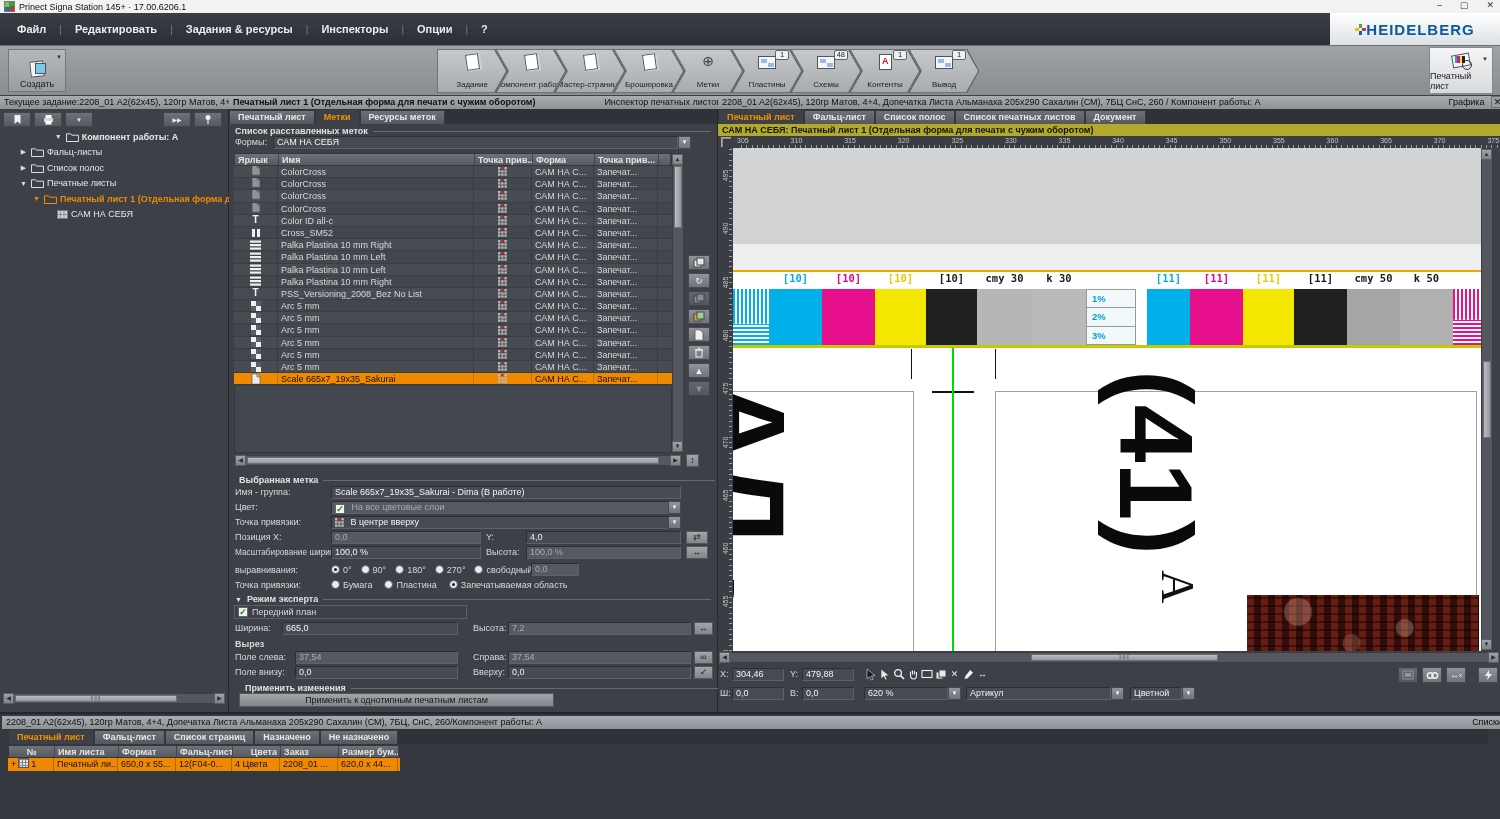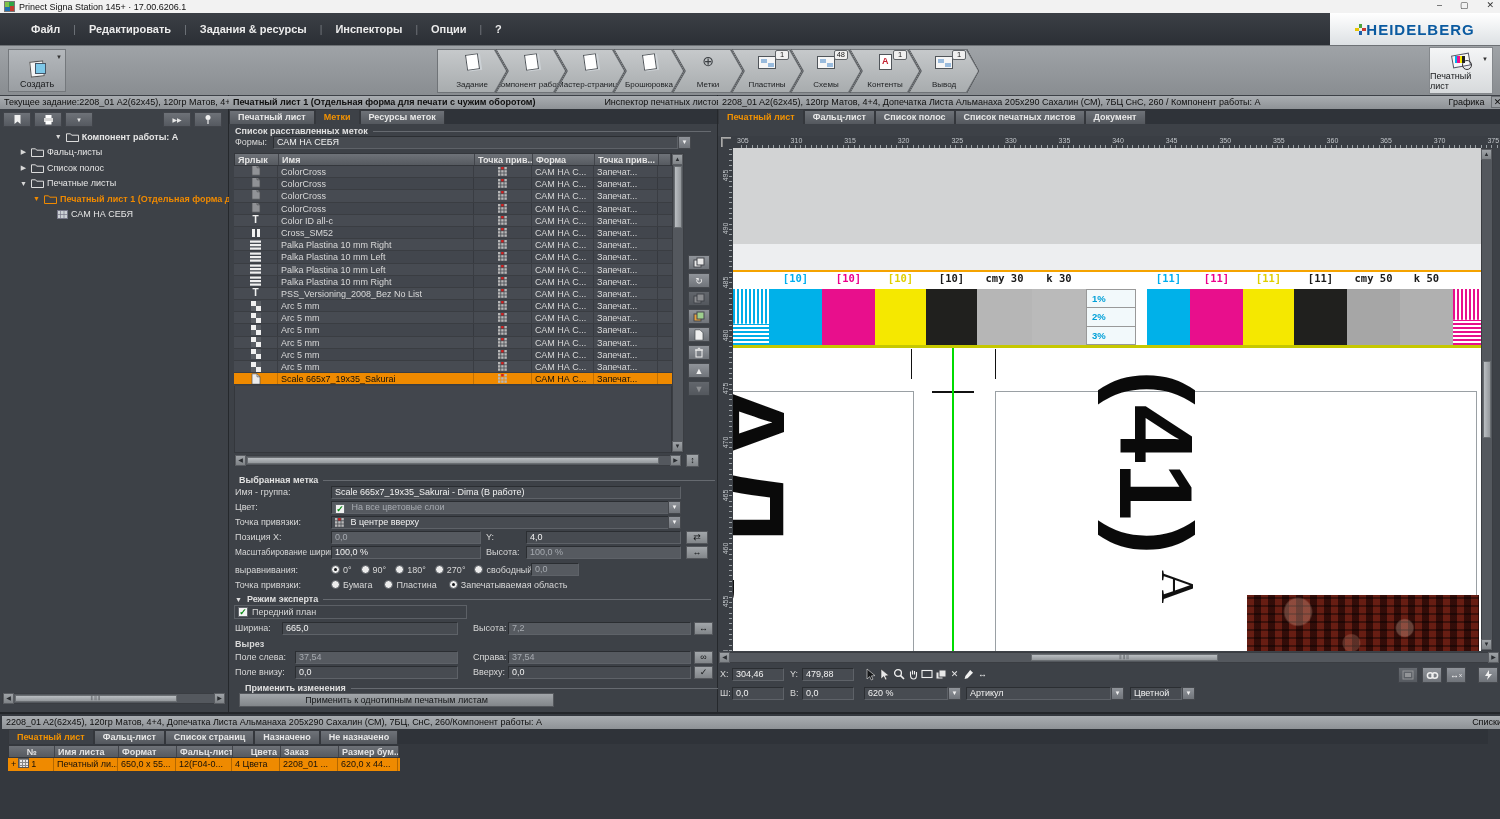--- a/index.html
+++ b/index.html
@@ -5,21 +5,21 @@
   html,body{margin:0;padding:0;background:#1e2023}
   #app{position:relative;width:1500px;height:819px;overflow:hidden;background:#3d4147;
        font-family:"Liberation Sans",sans-serif;color:#e4e4e4;font-size:9px;cursor:default}
   
   #titlebar{position:absolute;left:0;top:0;width:1500px;height:13px;background:#f2f2f2;color:#111;
             display:flex;align-items:center;gap:4px;padding-left:4px;box-sizing:border-box;font-size:9px}
   #appicon{width:9px;height:9px;background:conic-gradient(#2fa547 0 25%,#c23a2e 0 50%,#1f6fb0 0 75%,#7fc24a 0);border:1px solid #777}
   #wincontrols{position:absolute;right:6px;top:0;display:flex;gap:18px;color:#333;font-size:9px}
   
   #menubar{position:absolute;left:0;top:13px;width:1500px;height:32px;background:linear-gradient(#3b3f45,#2b2f35);
-           display:flex;align-items:center;padding-left:18px;box-sizing:border-box}
+           display:flex;align-items:center;padding-left:4px;box-sizing:border-box}
   .menu-item{font-size:11px;font-weight:bold;color:#ececec;padding:0 13px}
   .sep{color:#787c82;font-size:10px}
   #brand{position:absolute;right:0;top:13px;width:170px;height:32px;background:linear-gradient(#ffffff,#dde1e4);
          display:flex;align-items:center;justify-content:center;}
   #brand .plus{position:relative;width:11px;height:11px}
   #brand .plus i{position:absolute;background:#d8a400}
   #brand .plus i.n{left:4px;top:0;width:3px;height:4px;background:#4ea33c}
   #brand .plus i.s{left:4px;bottom:0;width:3px;height:4px;background:#1f5fa8}
   #brand .plus i.w{left:0;top:4px;width:4px;height:3px;background:#e8c400}
   #brand .plus i.e{right:0;top:4px;width:4px;height:3px;background:#c8372d}
@@ -974,20 +974,21 @@
         <span style="display:inline-block;width:11px;text-align:center;border:1px solid #6a6e72;background:#9a9ea2;margin-left:4px;line-height:10px">✕</span>
       </span>
     </div>
     <div class="tabs" style="position:absolute;left:0;top:14px;width:782px" id="righttabs">
         <span class="tab active">Печатный лист</span>
         <span class="tab">Фальц-лист</span>
         <span class="tab">Список полос</span>
         <span class="tab">Список печатных листов</span>
         <span class="tab">Документ</span>
       </div>
+    <div id="infobar"><span>САМ НА СЕБЯ:  Печатный лист 1 (Отдельная форма для печати с чужим оборотом)</span></div>
 
     <div class="ruler" style="left:0;top:41px;width:15px;height:12px">
       <span style="position:absolute;left:3px;top:1px;width:9px;height:9px;border-top:1px solid #aaa;border-left:1px solid #aaa;box-shadow:inset 2px 2px 0 -1px #888"></span>
     </div>
     <div class="ruler" id="hruler" style="left: 15px; top: 41px; width: 767px; height: 12px; background-image: repeating-linear-gradient(90deg, rgb(154, 160, 164) 0px, rgb(154, 160, 164) 1px, transparent 1px, transparent 5.36px); background-size: 100% 3px; background-position: 8px 9px; background-repeat: no-repeat;">
         <span class="rnum" style="left: 4px; top: 1px;">305</span>
         <span class="rnum" style="left: 57.6px; top: 1px;">310</span>
         <span class="rnum" style="left: 111.2px; top: 1px;">315</span>
         <span class="rnum" style="left: 164.8px; top: 1px;">320</span>
         <span class="rnum" style="left: 218.4px; top: 1px;">325</span>

